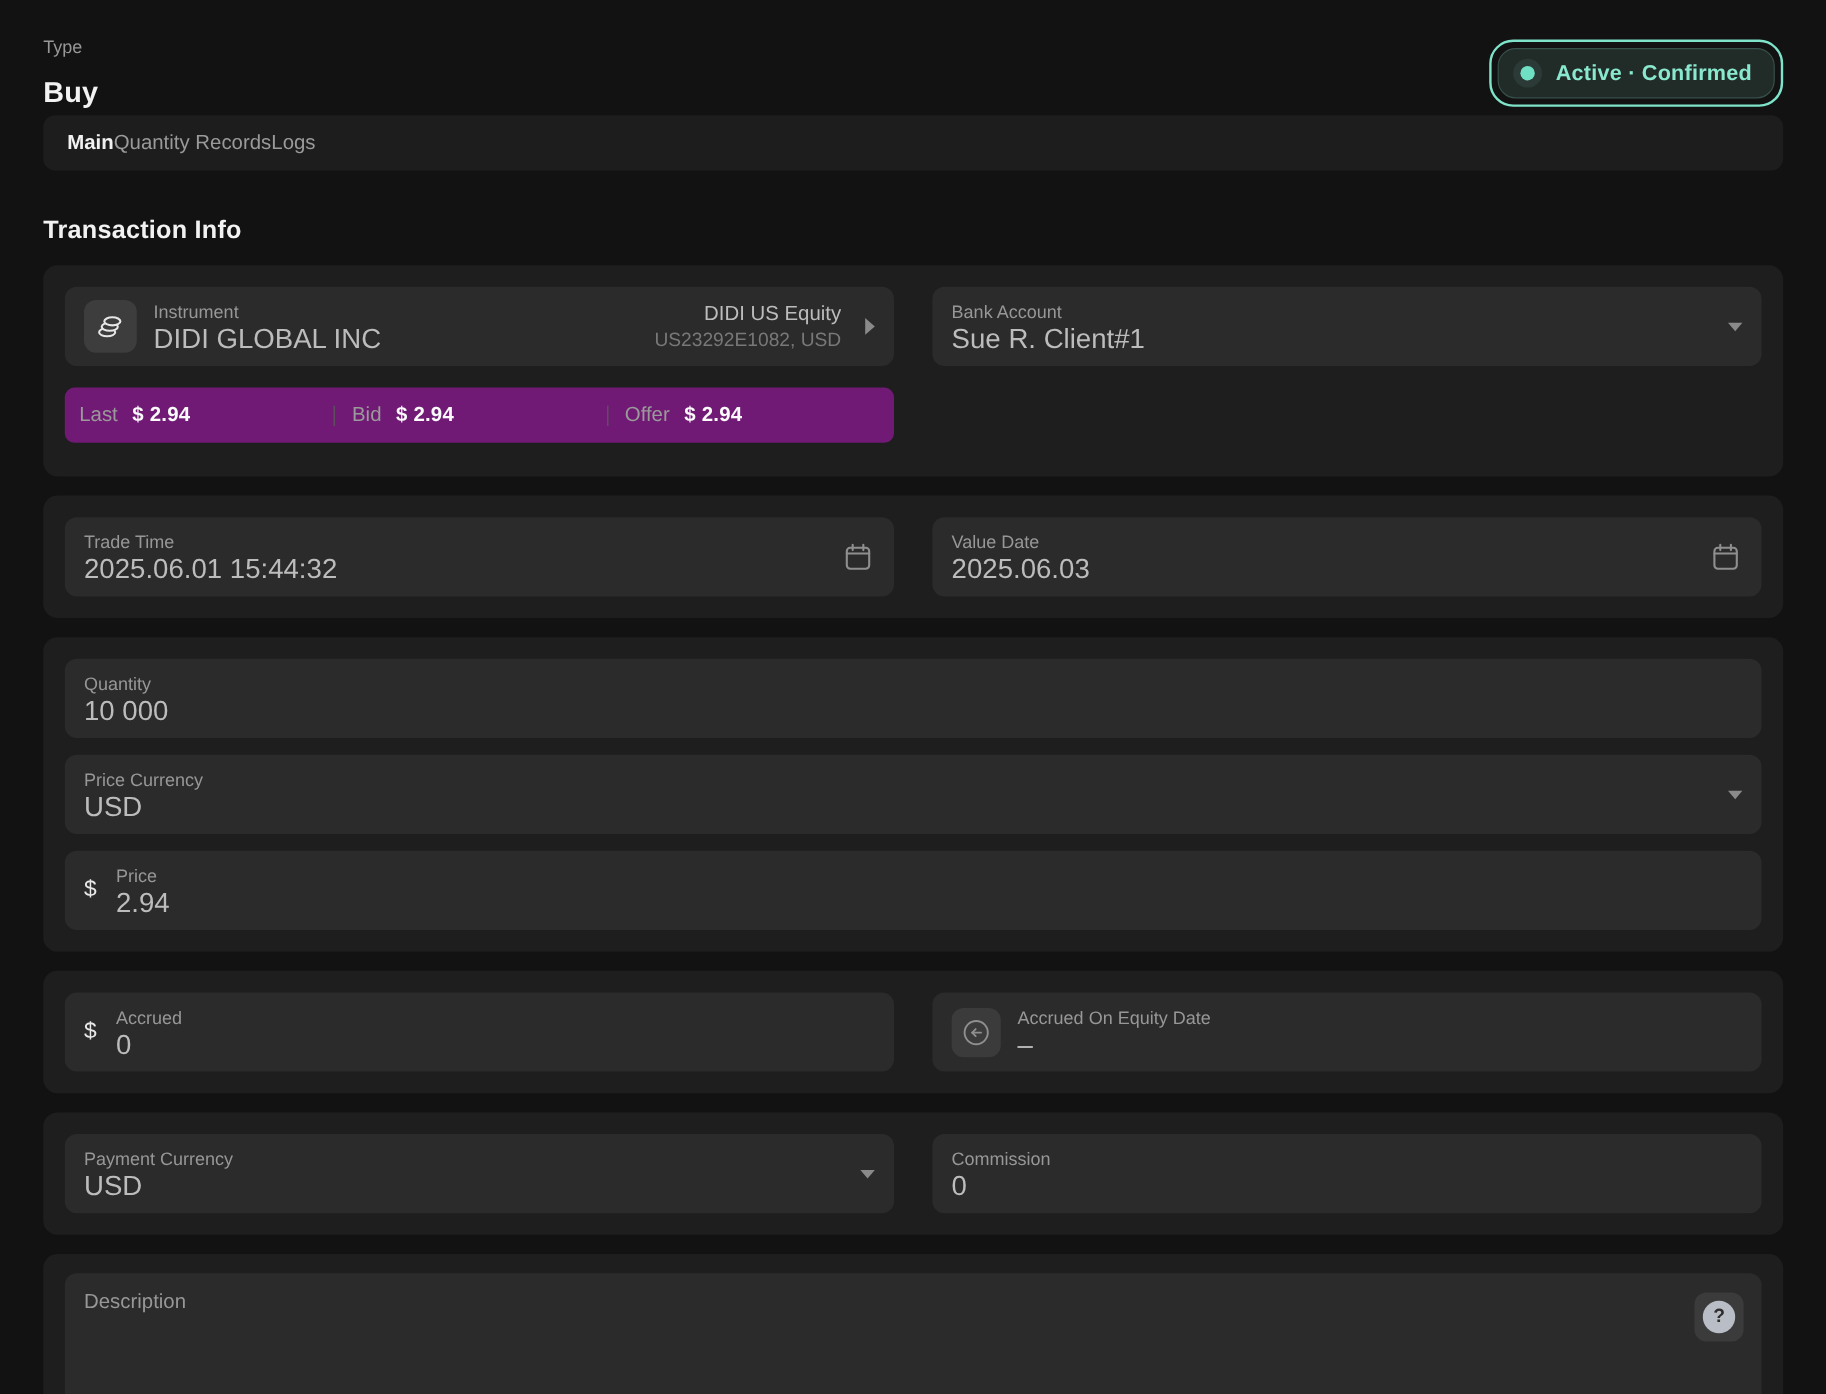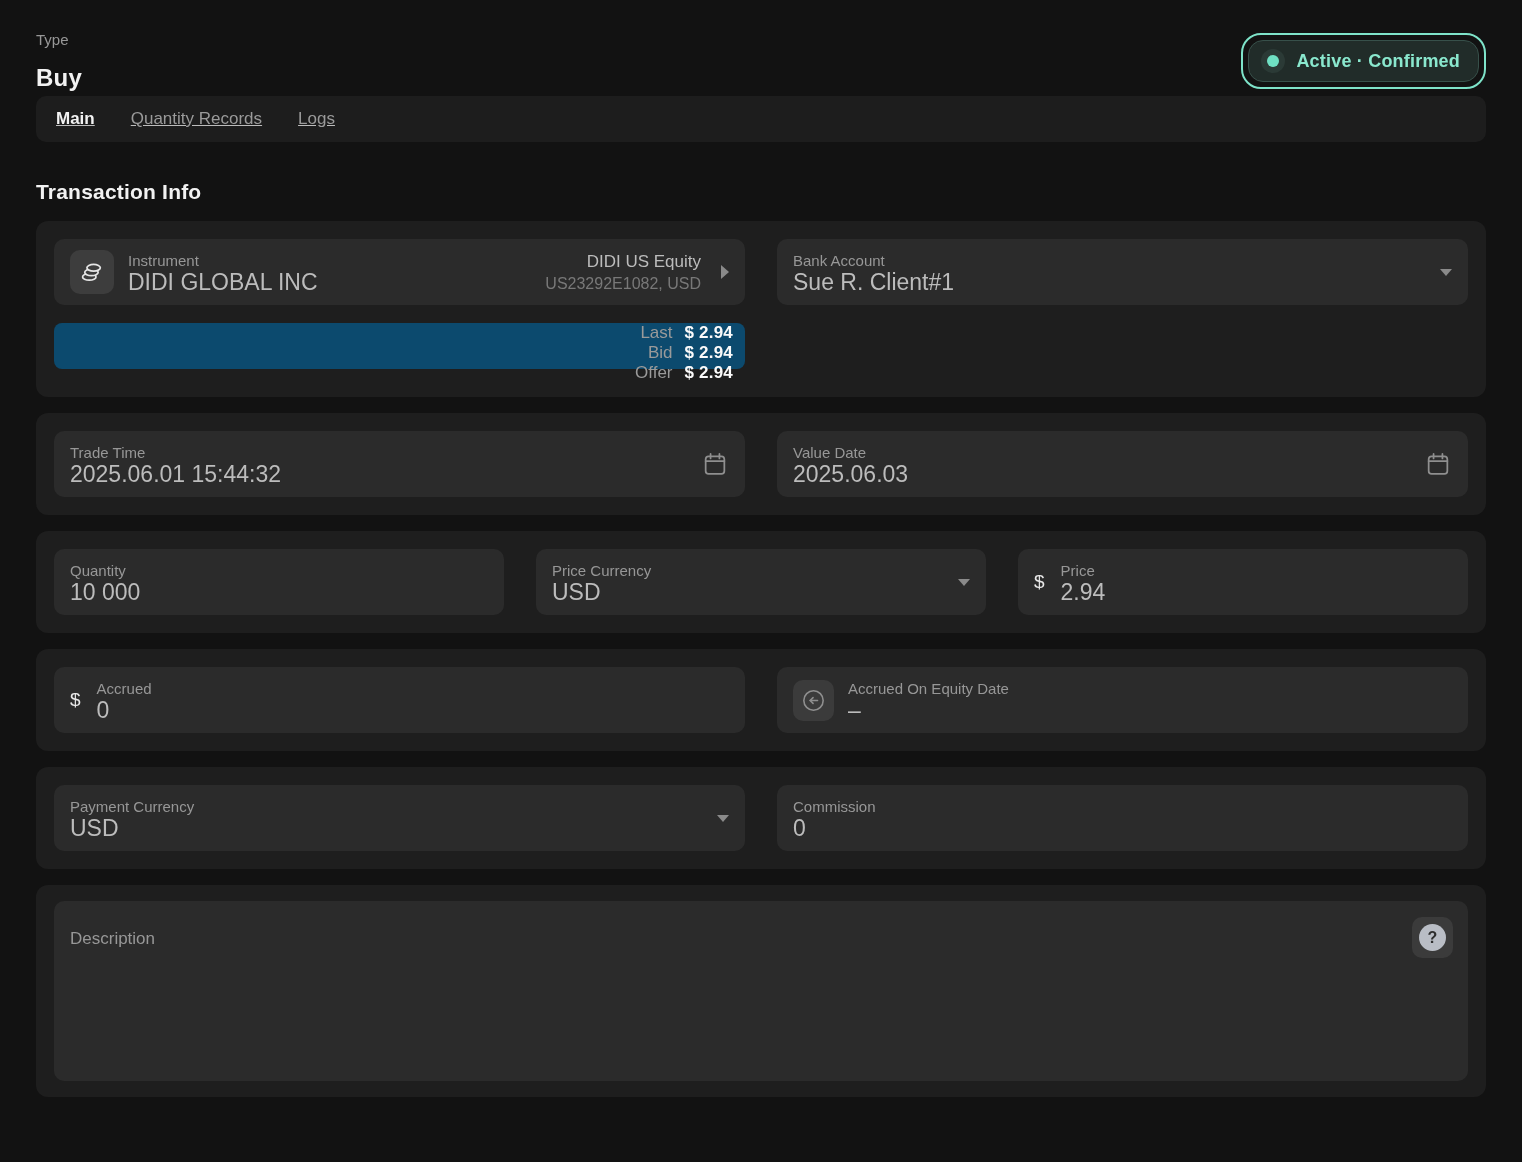--- a/index.html
+++ b/index.html
@@ -31,30 +31,30 @@
   .dot-ring {
     width: 24px; height: 24px; border-radius: 50%; background: #2b3a36;
     display: flex; align-items: center; justify-content: center;
   }
   .dot { width: 12px; height: 12px; border-radius: 50%; background: #6fe0c3; }
   .badge-text { font-size: 18px; font-weight: 700; color: #8ae8ce; letter-spacing: .2px; }
 
   
   .tabbar {
     height: 46px; background: #1d1d1d; border-radius: 10px;
-    display: flex; align-items: center; gap: 36px; padding: 0 20px; text-decoration: underline;
+    display: flex; align-items: center; padding: 0 20px;
   }
   .tab { font-size: 17px; color: #9a9a9a; cursor: pointer; }
   .tab.active { color: #f2f2f2; font-weight: 700; }
 
   
   .section-title { font-size: 21px; font-weight: 700; color: #f2f2f2; margin: 38px 0 17px 0; letter-spacing: .2px; }
   .card { background: #1e1e1e; border-radius: 12px; padding: 18px; margin-bottom: 16px; }
   .grid2 { display: grid; grid-template-columns: 1fr 1fr; gap: 32px; }
-  .grid3 { display: grid; grid-template-columns: 1fr 1fr 1fr; gap: 32px; }
+  .grid3 { display: grid; grid-template-columns: 1fr; gap: 14px; }
   .col { display: flex; flex-direction: column; }
 
   
   .field {
     background: #2b2b2b; border-radius: 10px; height: 66px;
     display: flex; align-items: center; padding: 0 16px; cursor: pointer;
   }
   .stack { display: flex; flex-direction: column; }
   .f-label { font-size: 15px; color: #979797; line-height: 19px; }
   .f-value { font-size: 23px; color: #bcbcbc; line-height: 23px; margin-top: 1px; }
@@ -77,42 +77,42 @@
     width: 0; height: 0; margin-left: 20px;
     border-top: 7px solid transparent; border-bottom: 7px solid transparent;
     border-left: 8px solid #8a8a8a;
   }
   .cal-icon { margin-left: auto; display: flex; }
 
   .prefix { font-size: 19px; color: #e8e8e8; margin-right: 16px; font-weight: 400; }
 
   
   .quotebar {
-    margin-top: 18px; height: 46px; background: #0c4a6e; border-radius: 8px;
-    display: flex; align-items: flex-end; padding: 0 12px; flex-direction: column;
+    margin-top: 18px; height: 46px; background: #701a75; border-radius: 8px;
+    display: flex; align-items: center; padding: 0 12px;
   }
   .quote-seg { flex: 1; display: flex; align-items: center; gap: 12px; cursor: pointer; }
   .q-label { font-size: 17px; color: #9a9a9a; }
   .q-value { font-size: 17px; font-weight: 700; color: #fafafa; letter-spacing: .2px; }
   .q-div { width: 1px; height: 17px; background: #5a5a5a; margin-right: 14px; }
 
   
   .info-row { display: flex; margin-top: 26px; padding-left: 16px; }
   .info-col-a { width: 48%; }
   .v-div { width: 1px; background: #3f3f3f; align-self: stretch; margin-right: 28px; }
   .i-label { font-size: 15px; color: #979797; line-height: 19px; }
   .i-value { font-size: 18px; color: #ececec; line-height: 24px; margin-top: 4px; }
 
   
   .desc-card { padding: 16px 18px; }
   .desc-field {
     background: #2b2b2b; border-radius: 10px; height: 180px;
     position: relative; cursor: text;
   }
-  .desc-label { position: absolute; top: 28px; left: 16px; font-size: 17px; color: #979797; }
+  .desc-label { position: absolute; top: 14px; left: 16px; font-size: 17px; color: #979797; }
   .help-btn {
     position: absolute; top: 16px; right: 15px; width: 41px; height: 41px;
     background: #3b3b3b; border-radius: 10px;
     display: flex; align-items: center; justify-content: center; cursor: pointer;
   }
   .help-circle {
     width: 27px; height: 27px; border-radius: 50%; background: #b9bdc5;
     display: flex; align-items: center; justify-content: center;
     font-size: 16px; font-weight: 700; color: #2e2e2e;
   }

